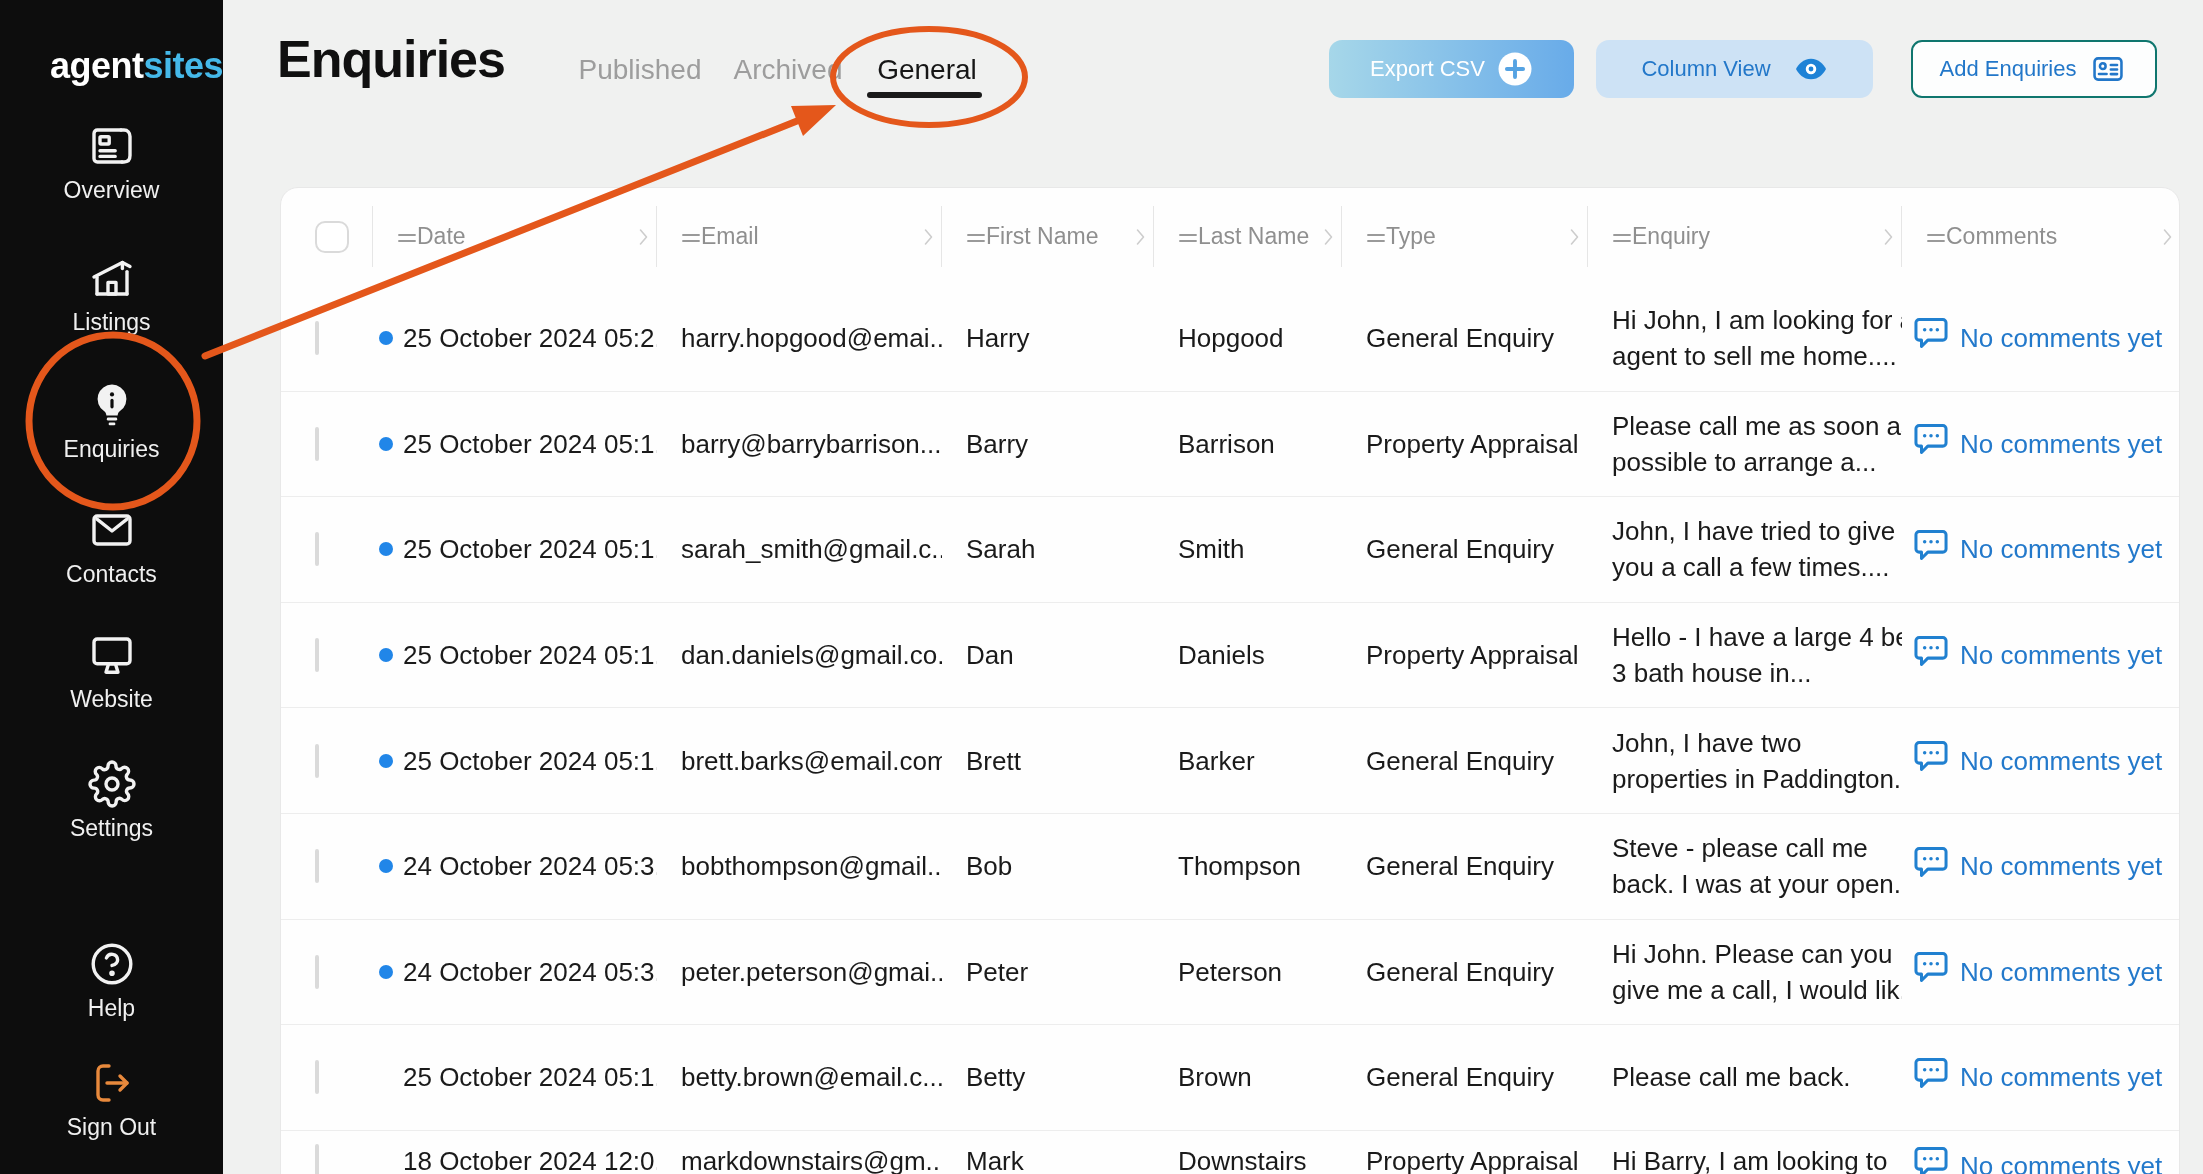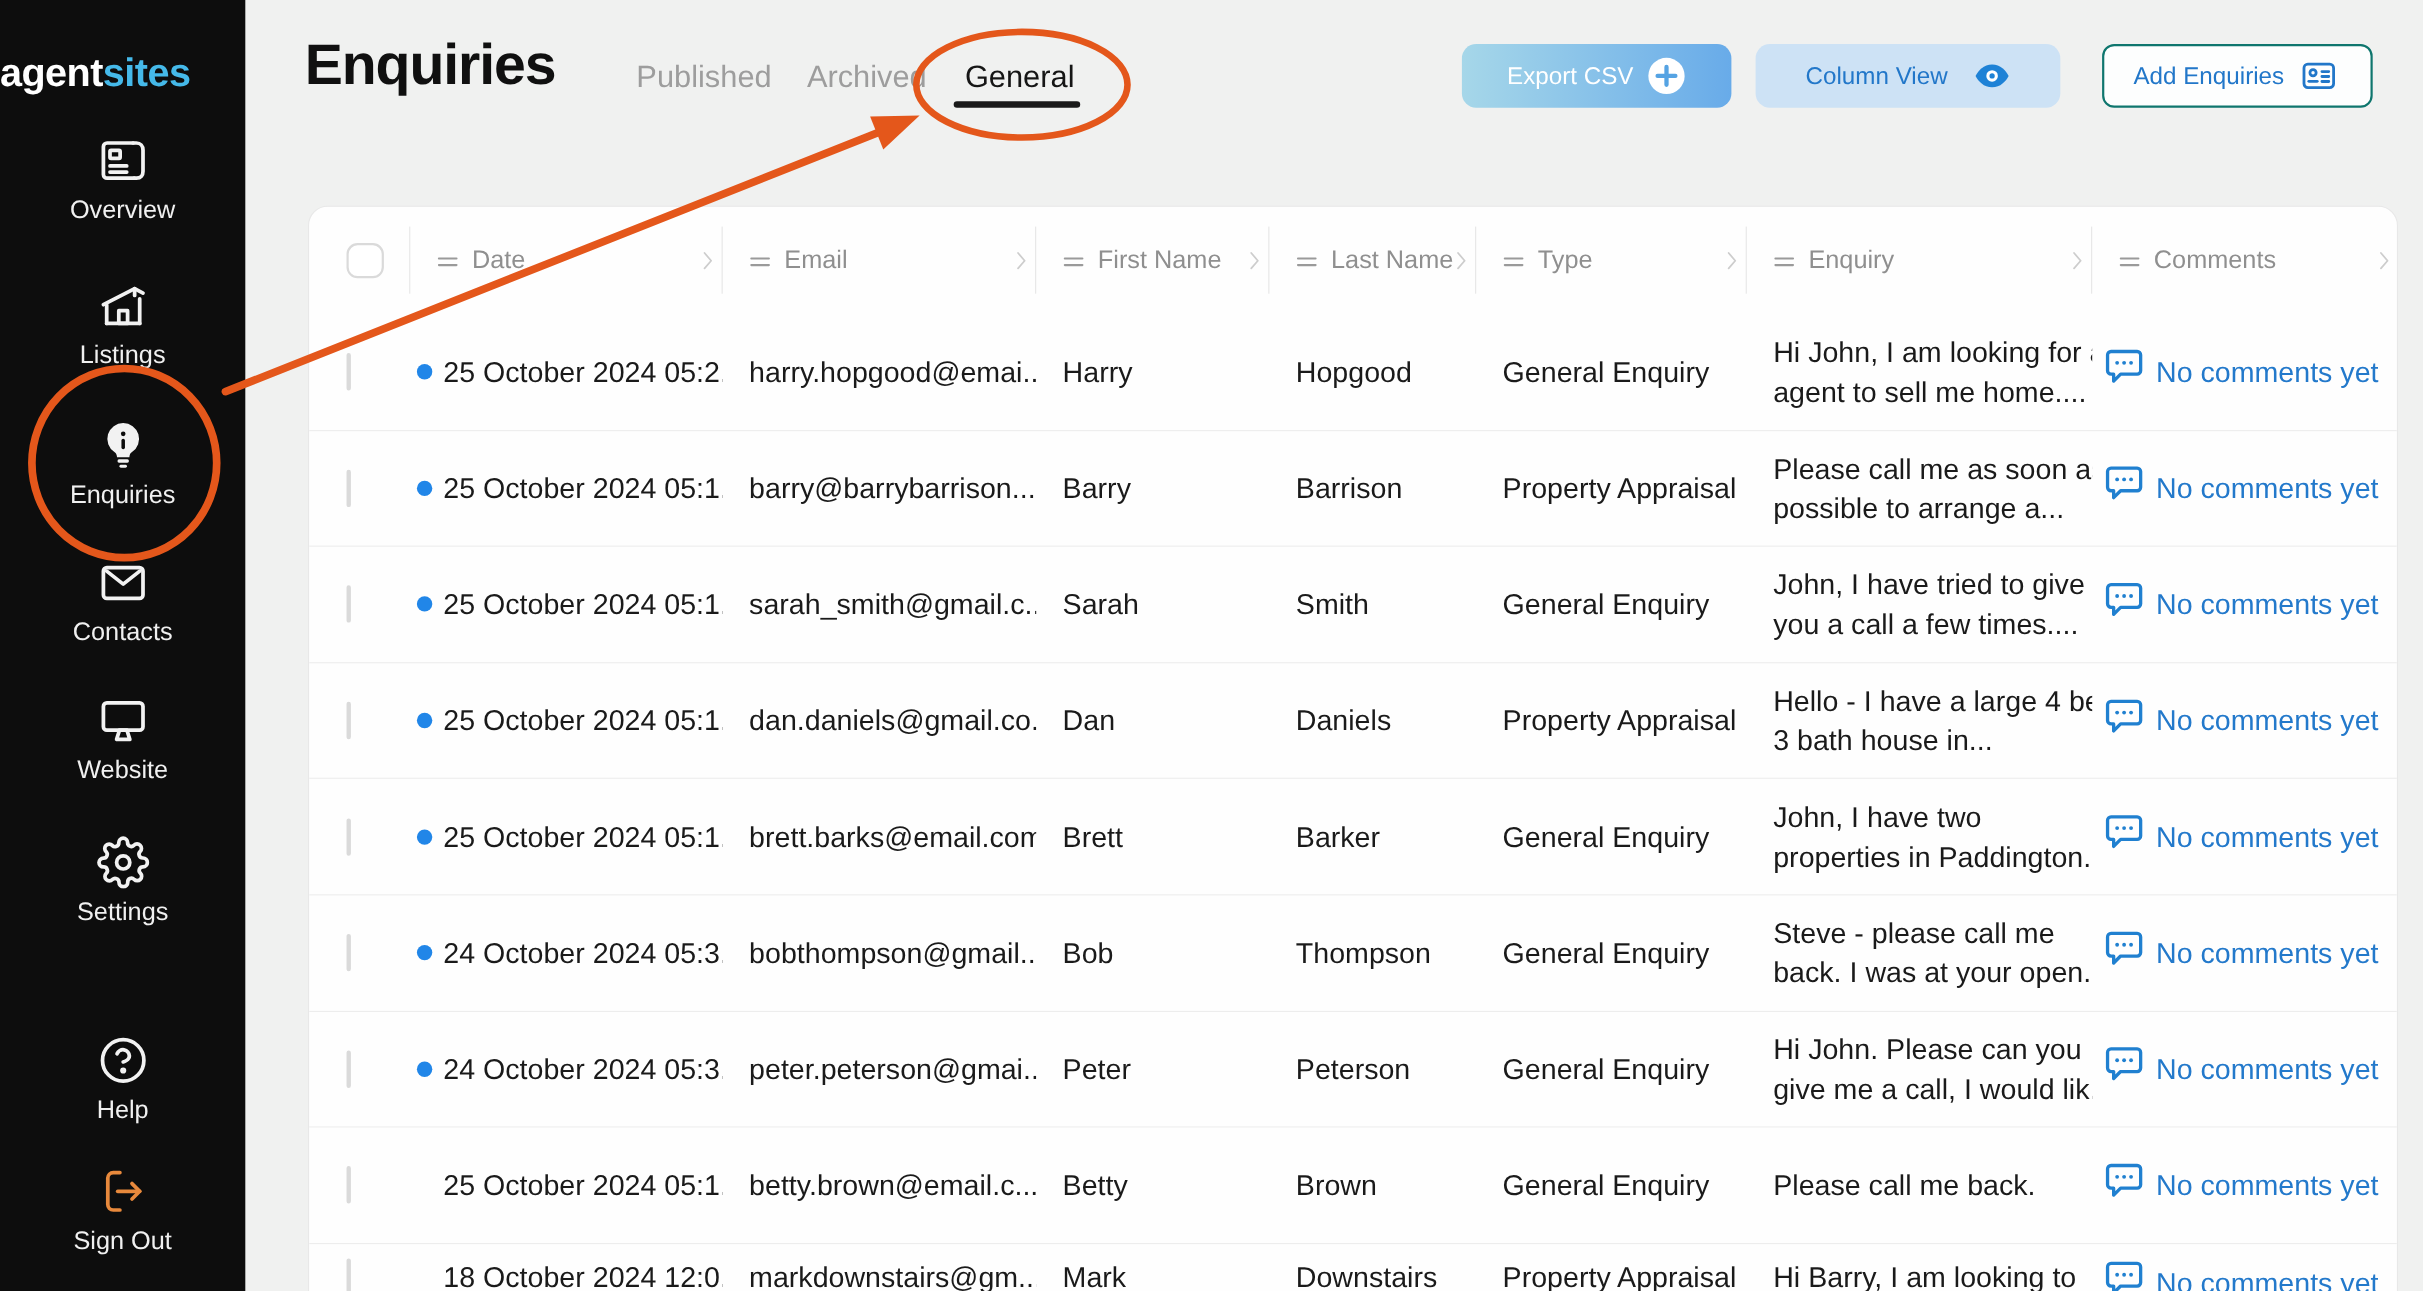--- a/index.html
+++ b/index.html
@@ -2,21 +2,21 @@
 <html><head>
 <meta charset="utf-8">
 <style>
   * { margin:0; padding:0; box-sizing:border-box; }
   html,body { width:2203px; height:1174px; overflow:hidden; background:#f0f1f0;
     font-family:"Liberation Sans", sans-serif; }
   #app { position:relative; width:2203px; height:1174px; }
 
   
   .sidebar { position:absolute; left:0; top:0; width:223px; height:1174px; background:#0d0d0d; }
-  .logo { position:absolute; top:44px; left:0; width:100%; text-align:left;
+  .logo { position:absolute; top:44px; left:0; width:100%; text-align:right;
     font-size:36px; font-weight:bold; letter-spacing:-0.5px; line-height:44px; }
   .logo .p1 { color:#ffffff; }
   .logo .p2 { color:#45b9e9; }
   .nav-item { position:absolute; left:0; width:100%; display:flex; flex-direction:column;
     align-items:center; cursor:pointer; }
   .nav-item .ico { width:48px; height:48px; color:#f2f2f2; }
   .nav-item .ico svg { width:48px; height:48px; display:block; }
   .nav-item .lbl { margin-top:6px; font-size:23px; color:#f0f0f0; line-height:28px; }
   .nav-item.accent .ico { color:#e8893c; }
 
@@ -38,21 +38,21 @@
   .btn-add { left:1911px; width:246px; color:#2277c9; background:#fdfefe;
     border:2px solid #0f766e; border-radius:11px; }
   .btn svg { display:block; }
 
   
   .card { position:absolute; left:280px; top:187px; width:1900px; height:1050px;
     background:#fefefe; border:1px solid #e8e8e8; border-radius:18px; overflow:hidden; }
   .grid-row { display:grid;
     grid-template-columns:92px 284px 285px 212px 188px 246px 314px 279px; }
   .thead { height:97px; align-items:center; }
-  .th { position:relative; height:97px; display:flex; align-items:center; gap:12px;
+  .th { position:relative; height:97px; display:flex; align-items:center; gap:0;
     padding-left:24px; color:#8f8f8f; font-size:23px; cursor:pointer;text-align:center; }
   .th::after { content:""; position:absolute; right:0; top:18px; height:61px;
     width:1px; background:#e6e6e6; }
   .th .chev { position:absolute; right:8px; top:37px; }
   .th.th-select { padding-left:34px; }
   .row { position:relative; height:105.6px; align-items:center; }
   .row + .row { border-top:1px solid #ededed; }
   .row.last { align-items:start; }
   .row.last .cell, .row.last .cell-select, .row.last .cell-date { padding-top:12px; align-self:start; }
   .cell { padding-left:24px; font-size:26px; color:#1a1a1a; white-space:nowrap;

